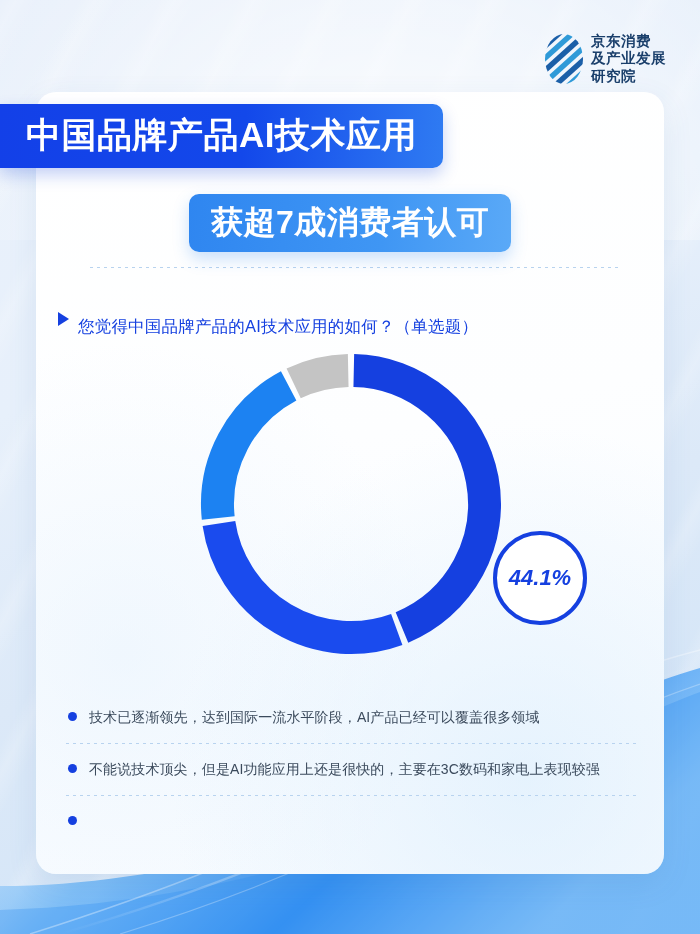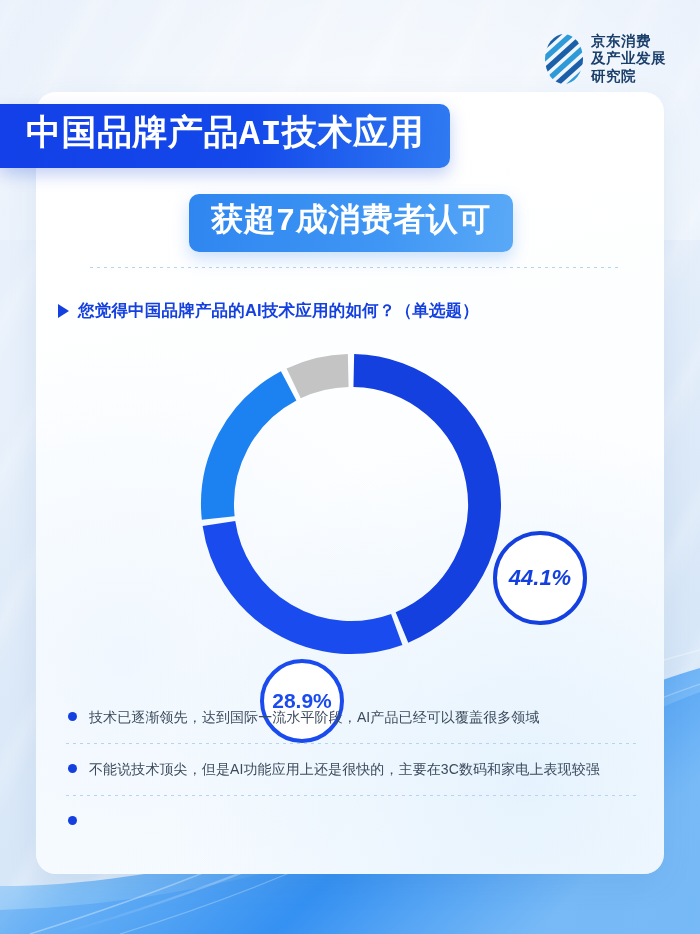--- a/index.html
+++ b/index.html
@@ -87,21 +87,21 @@
   #card-sheen {
     position: absolute;
     inset: 0;
     background:
       radial-gradient(circle at 78% 88%, rgba(214,235,252,.55) 0%, rgba(255,255,255,0) 42%),
       radial-gradient(circle at 14% 72%, rgba(226,240,253,.45) 0%, rgba(255,255,255,0) 40%);
     pointer-events: none;
   }
 
   
-  #title-block { position: absolute; left: 0; top: 104px; width: 700px; z-index: 5; font-family: Liberation Mono, monospace; }
+  #title-block { position: absolute; left: 0; top: 104px; width: 700px; z-index: 5; }
   .banner {
     position: relative;
     display: inline-block;
     color: #ffffff;
     font-weight: bold;
     white-space: nowrap;
     box-sizing: border-box;
   }
   #banner-1 {
     margin-left: 0;
@@ -149,24 +149,25 @@
   }
   #question-triangle {
     width: 0; height: 0;
     border-left: 11px solid #1540e0;
     border-top: 7px solid transparent;
     border-bottom: 7px solid transparent;
     flex: none;
   }
   #question-text {
     font-size: 16.5px;
-    font-weight: bold;
+    font-weight: normal;
     color: #1540e0;
     letter-spacing: .2px;
     white-space: nowrap;
+    margin-top: 16px;
   }
 
   
   #chart-area {
     position: absolute;
     left: 115px;
     top: 240px;
     width: 400px;
     height: 360px;
   }
@@ -307,23 +308,20 @@
           <path d="M 202.80 38.53 A 133.5 133.5 0 0 1 250.96 295.39" fill="none" stroke="#1540e0" stroke-width="33"></path>
           <path d="M 245.75 297.42 A 133.5 133.5 0 0 1 67.93 191.50" fill="none" stroke="#1a4bee" stroke-width="33"></path>
           <path d="M 67.23 185.95 A 133.5 133.5 0 0 1 137.65 53.95" fill="none" stroke="#1c82f2" stroke-width="33"></path>
           <path d="M 142.65 51.44 A 133.5 133.5 0 0 1 197.20 38.53" fill="none" stroke="#c4c4c4" stroke-width="33"></path>
         </g>
     </svg>
 
     <div class="pct-bubble" id="bubble-a">
       <span>44.1%</span>
     </div>
-    <div class="pct-bubble" id="bubble-b">
-      <span>28.9%</span>
-    </div>
   </div>
 
   <div id="bullets">
     <div class="bullet-item">
       <span class="bullet-dot"></span>
       <span class="bullet-text">技术已逐渐领先，达到国际一流水平阶段，AI产品已经可以覆盖很多领域</span>
     </div>
     <div class="dotted-divider"></div>
     <div class="bullet-item">
       <span class="bullet-dot"></span>

